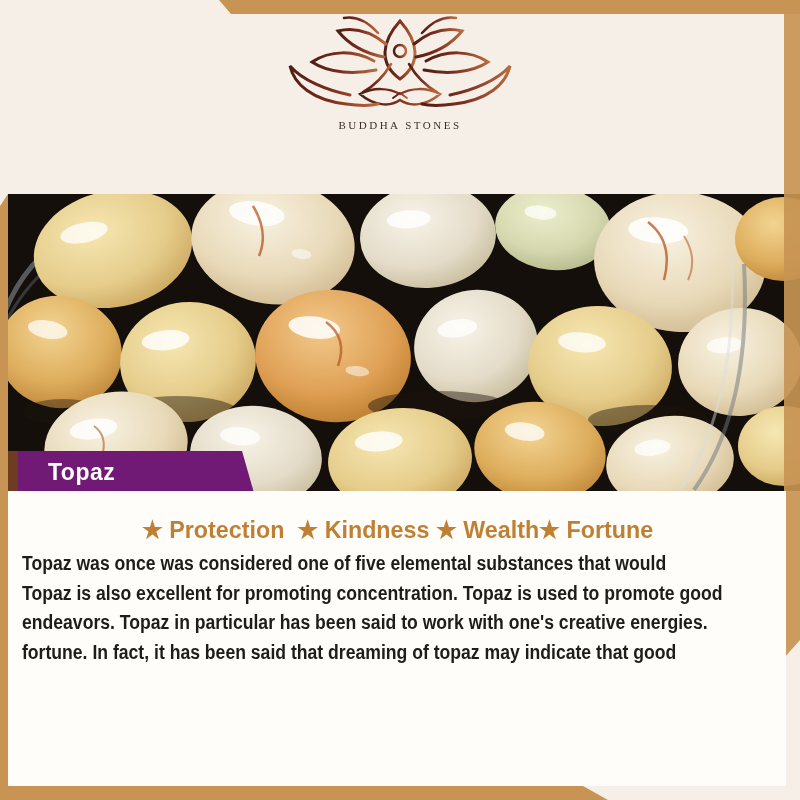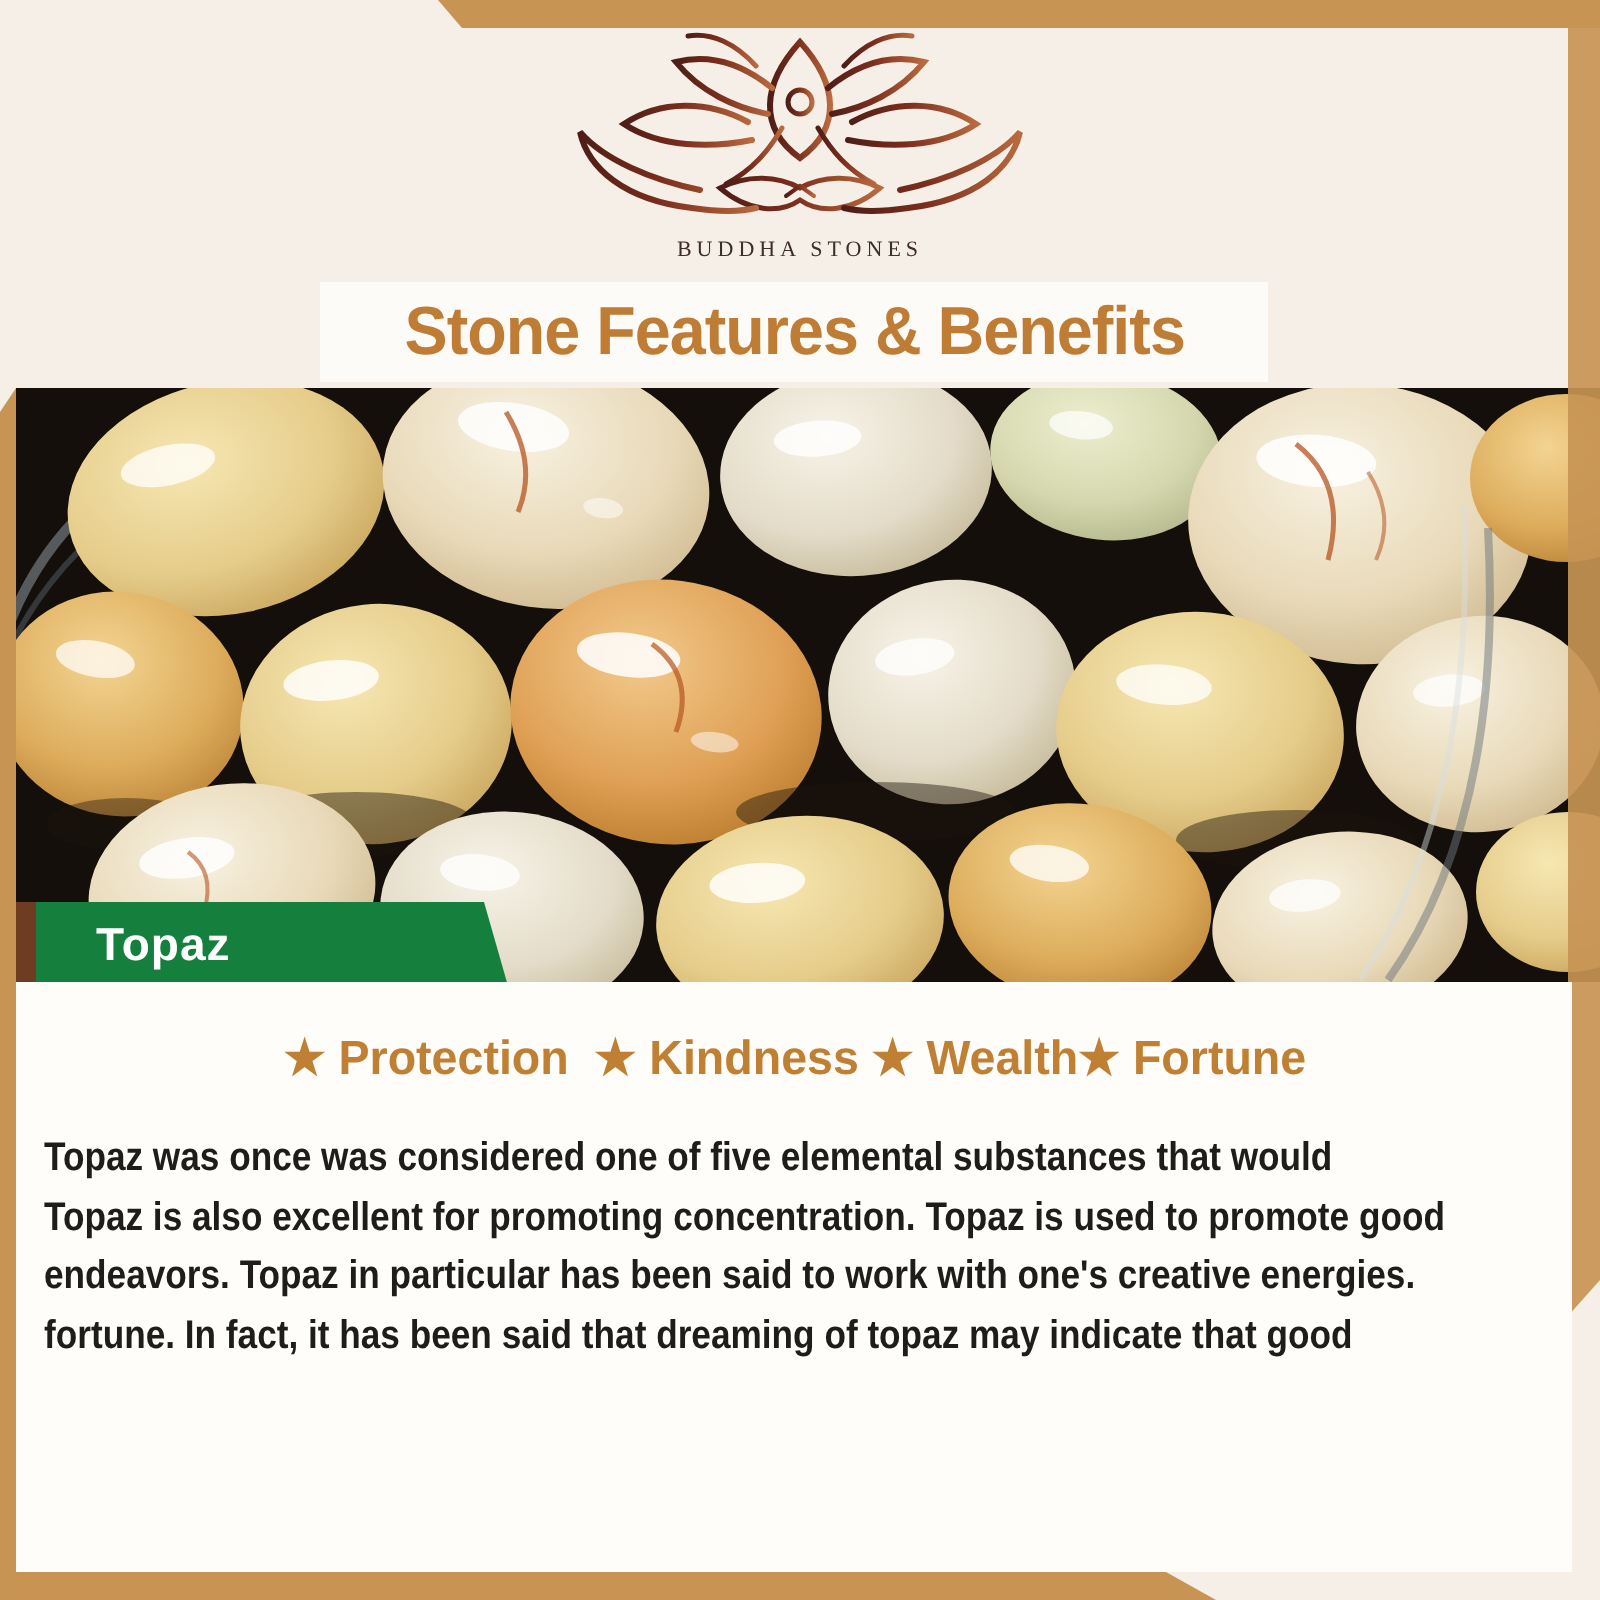--- a/index.html
+++ b/index.html
@@ -34,37 +34,37 @@
     display:inline-block;transform:scaleX(.95);transform-origin:center;
     font-weight:700;font-size:34px;line-height:50px;color:#bf7c34;
     letter-spacing:-.5px;white-space:nowrap;
   }
   
   .photo{position:absolute;left:8px;top:194px;width:792px;height:297px;background:#150f0b;}
   .photo svg{display:block;width:100%;height:100%;}
   
   .ribbon-fold{position:absolute;left:8px;top:451px;width:10px;height:42px;background:#6e3c20;}
   .ribbon{
-    position:absolute;left:18px;top:451px;width:236px;height:42px;background:#15803d;
+    position:absolute;left:18px;top:451px;width:236px;height:42px;background:#701a75;
     clip-path:polygon(0 0,224px 0,236px 42px,0 42px);
   }
   .ribbon .t{
     display:block;padding-left:30px;font-weight:700;font-size:23px;
     line-height:42px;color:#ffffff;letter-spacing:.5px;
   }
   
   .text-panel{position:absolute;left:8px;top:491px;width:778px;height:295px;background:#fefdfa;text-decoration:underline;}
   .benefits-line{
     margin-top:22px;height:34px;line-height:34px;text-align:center;
   }
   .benefits-line .t{
     display:inline-block;transform:scaleX(.97);transform-origin:center;
     font-weight:700;font-size:24px;color:#c08033;white-space:pre;
   }
-  .body-text{margin-top:18px;padding-left:14px;}
+  .body-text{margin-top:2px;padding-left:14px;}
   .body-line{height:29.6px;line-height:29.6px;white-space:nowrap;}
   .body-line .t{
     display:inline-block;transform:scaleX(.88);transform-origin:0 50%;
     font-weight:700;font-size:20px;color:#1e1d1b;letter-spacing:0;white-space:pre;
   }
 </style>
 </head>
 <body>
 
 <div class="page">
@@ -103,23 +103,20 @@
         <path d="M128 17 C 118 6, 106 0, 94 2" stroke-width="2.5"></path>
         <path d="M172 17 C 182 6, 194 0, 206 2" stroke-width="2.5"></path>
 
         <path d="M100 79 C 76 74, 52 64, 40 50 C 44 68, 62 84, 96 88 C 110 90, 120 90, 128 88"></path>
         <path d="M200 79 C 224 74, 248 64, 260 50 C 256 68, 238 84, 204 88 C 190 90, 180 90, 172 88"></path>
       </g>
     </svg>
   </div>
   <div class="brand-name">BUDDHA STONES</div>
 
-  <div class="title-panel">
-    <span class="t">Stone Features &amp; Benefits</span>
-  </div>
 
   <div class="photo">
     <svg viewBox="0 0 792 297" preserveAspectRatio="none">
       <defs>
         <radialGradient id="gcream" cx="40%" cy="32%" r="78%">
           <stop offset="0" stop-color="#f8f2e2"></stop>
             <stop offset=".6" stop-color="#e8d9b8"></stop>
             <stop offset="1" stop-color="#cdb68b"></stop>
         </radialGradient>
         <radialGradient id="gyellow" cx="40%" cy="32%" r="78%">

